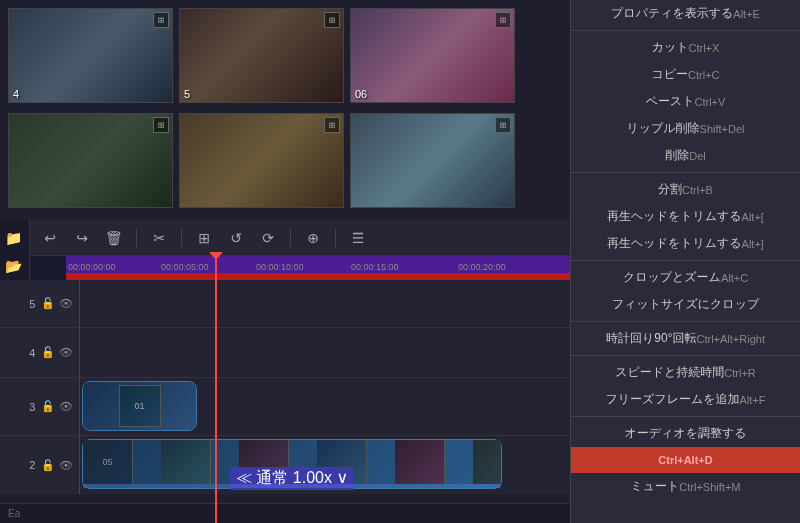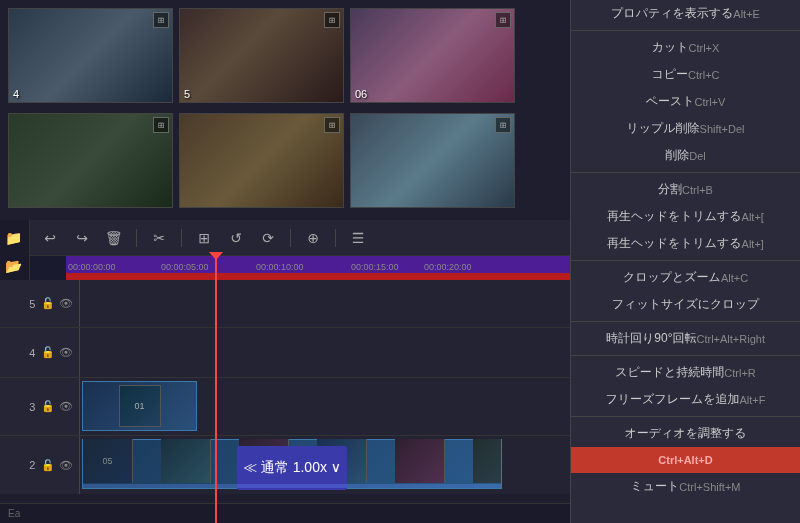--- a/index.html
+++ b/index.html
@@ -222,42 +222,41 @@
       flex: 1;
       background: #232333;
       position: relative;
       overflow: hidden;
     }
 
     .track-clip {
       position: absolute;
       height: 44px;
       top: 3px;
-      border-radius: 0;
+      border-radius: 8px;
       overflow: hidden;
       display: flex;
-      align-items: center;
       justify-content: center;
     }
 
     .clip-video {
       background: linear-gradient(135deg, #1a3a5a, #2a5a8a);
       border: 1px solid #3a7aaa;
     }
 
     
     .speed-indicator {
       position: absolute;
       bottom: -2px;
       left: 50%;
       transform: translateX(-50%);
       background: #3a3aaa;
       color: #fff;
-      font-size: 14px;
-      padding: 13px 6px;
+      font-size: 16px;
+      padding: 1px 6px;
       border-radius: 2px;
       white-space: nowrap;
     }
 
     
     .context-menu {
       position: absolute;
       top: 0;
       right: 0;
       width: 230px;
@@ -399,21 +398,21 @@
   <div class="tool-sep"></div>
   <div class="tool-btn">☰</div>
 </div>
 
 <div class="timeline-ruler">
   <div class="ruler-marks">
     <span class="ruler-time" style="left:2px">00:00:00:00</span>
     <span class="ruler-time" style="left:95px">00:00:05:00</span>
     <span class="ruler-time" style="left:190px">00:00:10:00</span>
     <span class="ruler-time" style="left:285px">00:00:15:00</span>
-    <span class="ruler-time" style="left:358px">00:00:20:00</span>
+    <span class="ruler-time" style="left:392px">00:00:20:00</span>
   </div>
 </div>
 
 <div class="playhead">
   <div class="playhead-head"></div>
 </div>
 
 <div class="timeline-area">
 
   <div class="track track-5" style="height:48px;">

